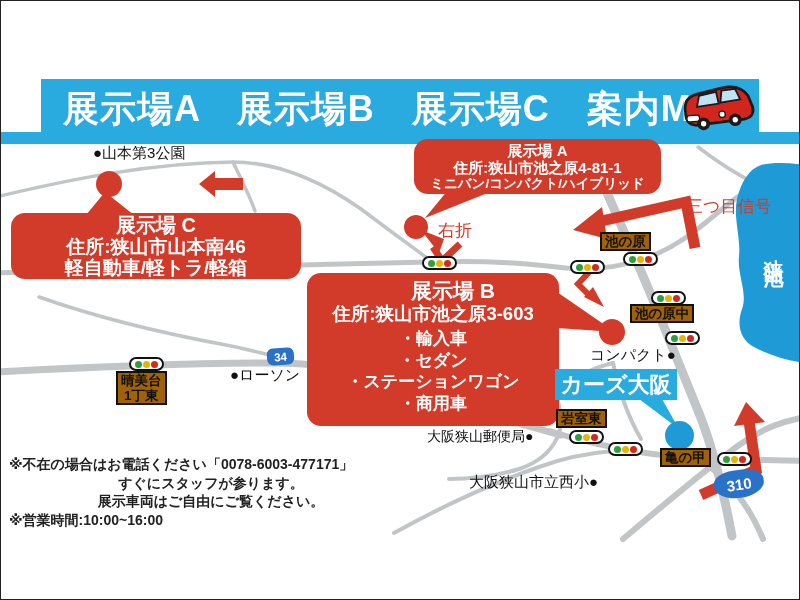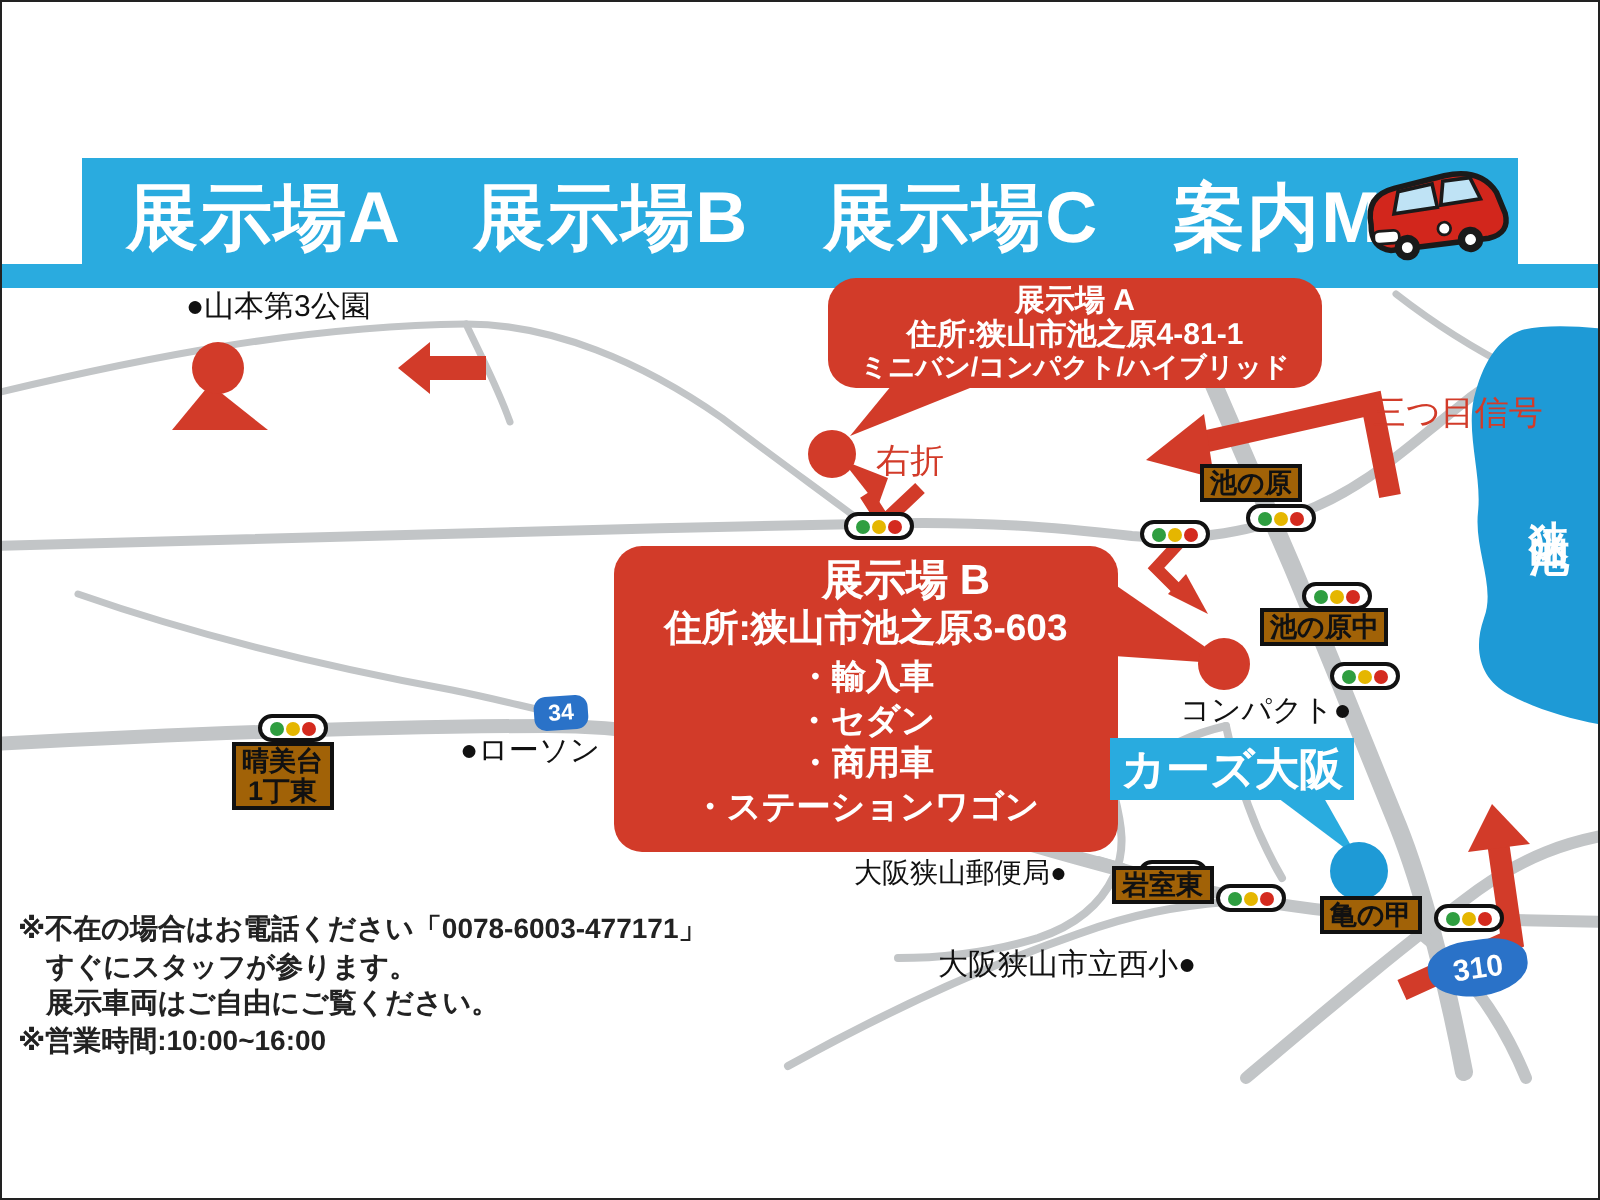--- a/index.html
+++ b/index.html
@@ -45,21 +45,21 @@
   .lbl-school{left:468px;top:472px;font-size:15px;}
   .lbl-red{color:#d23b29;}
   .lbl-migi{left:437px;top:218px;font-size:17px;}
   .lbl-third{left:685px;top:194px;font-size:17px;}
   .boxlbl{
     position:absolute;background:#a16207;border:2px solid #111;color:#111;
     font-size:13.5px;font-weight:bold;line-height:15px;padding:0 3px;white-space:nowrap;text-align:center;
   }
   .bl-ikenohara{left:599px;top:231px;}
   .bl-naka{left:629px;top:303px;}
-  .bl-iwamuro{left:555px;top:408px;margin-top:24px;}
+  .bl-iwamuro{left:555px;top:408px;}
   .bl-kame{left:659px;top:447px;}
   .bl-harumi{left:115px;top:370px;}
   .cars-label{
     position:absolute;left:554px;top:368px;width:122px;height:31px;background:#29abdf;
     color:#fff;font-size:22px;font-weight:bold;display:flex;align-items:center;justify-content:center;
   }
   .lake-text{
     position:absolute;left:760px;top:243px;color:#fff;font-size:20px;font-weight:bold;
     writing-mode:vertical-rl;letter-spacing:4px;
   }
@@ -80,21 +80,21 @@
   .tl .g{background:#2f9e40;} .tl .y{background:#e5b600;} .tl .r{background:#d42a1e;}
   
   .badge{
     position:absolute;background:#2a72c8;color:#fff;font-weight:bold;
     display:flex;align-items:center;justify-content:center;
   }
   .badge-34{left:266px;top:347px;width:27px;height:17px;font-size:11.5px;border-radius:6px;transform:rotate(-4deg);}
   .badge-310{left:713px;top:469px;width:50px;height:28px;font-size:15px;border-radius:45% 45% 55% 55%;transform:rotate(-8deg);}
   
   .notes{position:absolute;left:8px;top:454px;width:390px;color:#222;font-size:14px;font-weight:bold;line-height:18.5px;}
-  .notes .ind{padding-left:14px;}
+  .notes .ind{padding-left:14px;text-align:center;}
 </style>
 </head>
 <body>
 
 <div id="canvas">
 
   <svg id="mapsvg" viewBox="0 0 800 600">
 
     <g stroke="#c2c5c7" fill="none" stroke-linecap="round">
       <path d="M-5,196 C70,178 150,162 232,161 C275,161 320,180 360,208 C385,227 410,245 430,260" stroke-width="3.5"></path>
@@ -154,27 +154,32 @@
     <circle cx="64" cy="44" r="7" fill="#1a1a1a"></circle>
       <circle cx="64" cy="44" r="3" fill="#fff"></circle>
     <circle cx="50" cy="37" r="3.5" fill="#fff" stroke="#1a1a1a" stroke-width="1.5"></circle>
   </svg>
 
   <div class="callout co-a">
     <div class="t1">展示場 A</div>
     <div class="t2">住所:狭山市池之原4-81-1</div>
     <div class="t3">ミニバン/コンパクト/ハイブリッド</div>
   </div>
+  <div class="callout co-c">
+    <div class="t1">展示場 C</div>
+    <div class="t2">住所:狭山市山本南46</div>
+    <div class="t3">軽自動車/軽トラ/軽箱</div>
+  </div>
   <div class="callout co-b">
     <div class="t1">展示場 B</div>
     <div class="t2">住所:狭山市池之原3-603</div>
     <div class="li">・輸入車</div>
     <div class="li">・セダン</div>
+    <div class="li">・ステーションワゴン</div>
     <div class="li">・商用車</div>
-    <div class="li">・ステーションワゴン</div>
   </div>
 
   <div class="dot dot-red dot-c"></div>
   <div class="dot dot-red dot-a"></div>
   <div class="dot dot-red dot-b"></div>
   <div class="dot dot-blue dot-cars"></div>
 
   <div class="tl" style="left:128px;top:356px">
       <i class="g"></i>
       <i class="y"></i>

